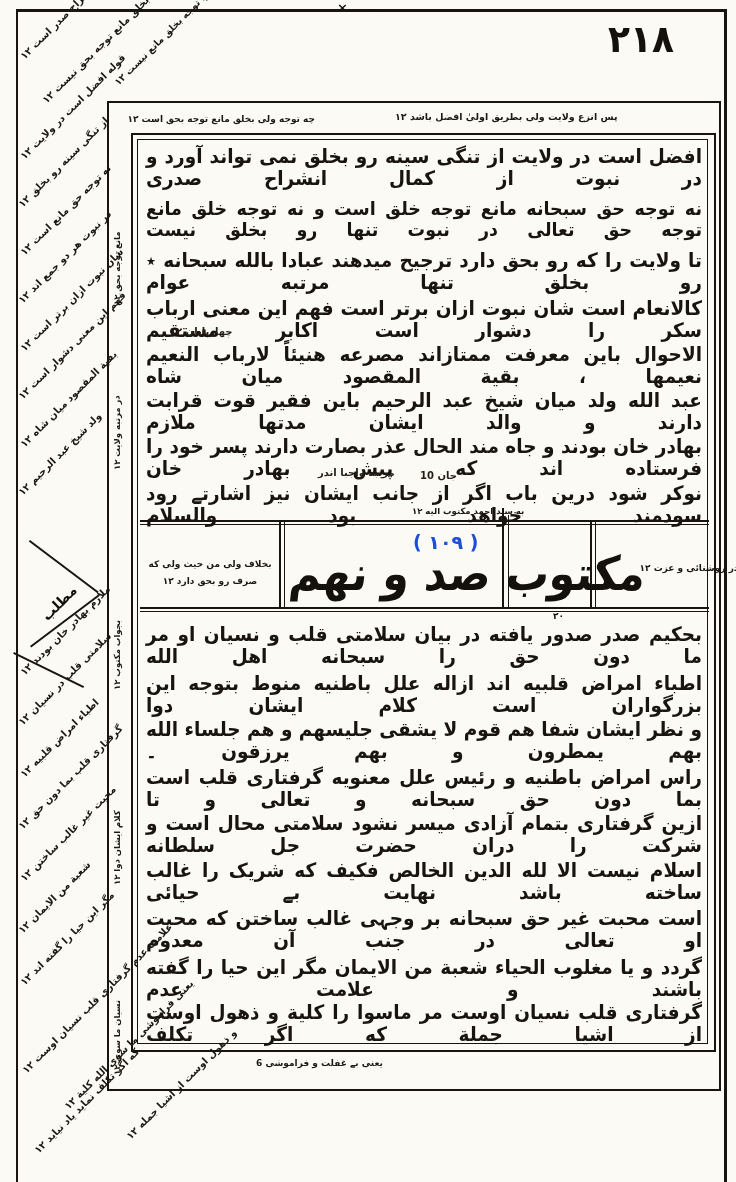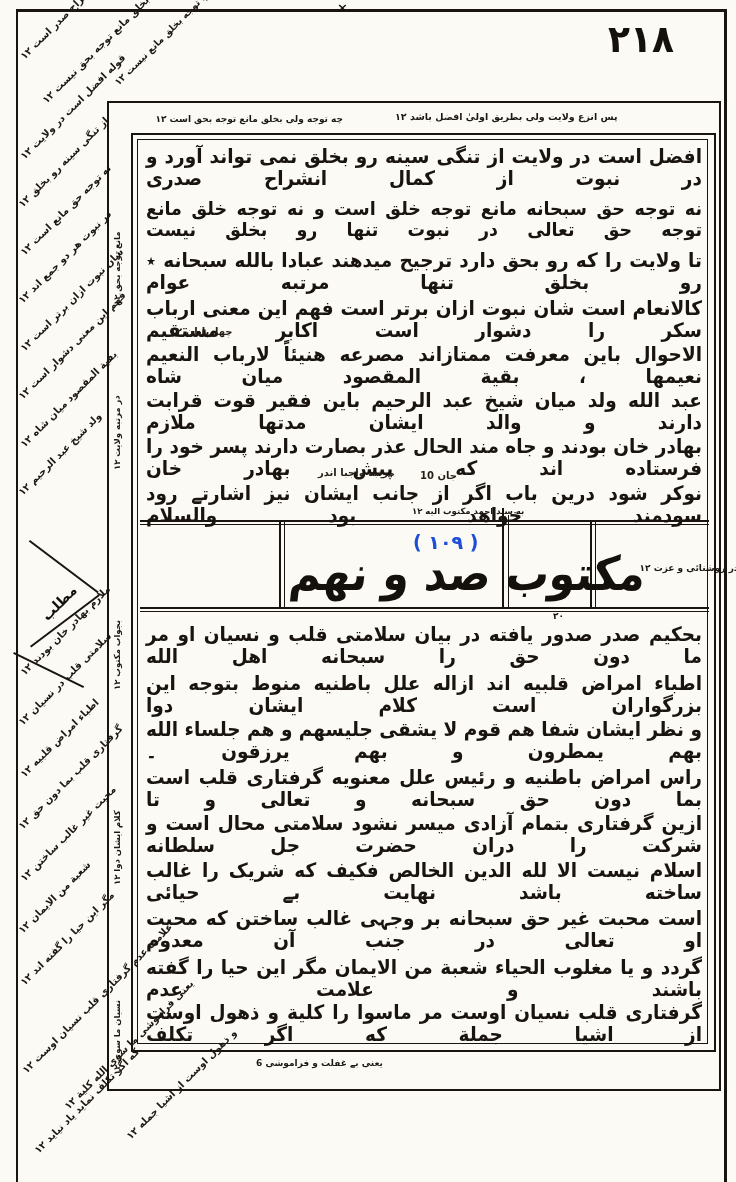--- a/index.html
+++ b/index.html
@@ -69,21 +69,21 @@
   <div class="page-number" style="left:608px;top:18px;">۲۱۸</div>
   <div class="tiny-mark" style="left:337px;top:0px;font-size:13px;">×</div>
   <div class="tiny-mark" style="left:372px;top:4px;font-size:11px;">–</div>
 
   <div class="frame" style="left:107px;top:101px;width:610px;height:986px;"></div>
 
   <div class="frame" style="left:131px;top:133px;width:581px;height:915px;"></div>
   <div class="frame thin" style="left:137px;top:139px;width:569px;height:903px;"></div>
 
   <div class="small-note" style="left:395px;top:111px;width:235px;text-align:left;">پس انزع ولایت ولی بطریق اولیٰ افضل باشد ۱۲</div>
-  <div class="small-note" style="left:160px;top:114px;width:155px;text-align:center;font-size:9px;margin-left:28px;">چه توجه ولی بخلق مانع توجه بحق است ۱۲</div>
+  <div class="small-note" style="left:160px;top:114px;width:155px;text-align:center;font-size:9px;">چه توجه ولی بخلق مانع توجه بحق است ۱۲</div>
 
   <div class="body-line" style="top:146px;">افضل است در ولایت از تنگی سینه رو بخلق نمی تواند آورد و در نبوت از کمال انشراح صدری</div>
   <div class="body-line" style="top:199px;font-size:17.5px;">نه توجه حق سبحانه مانع توجه خلق است و نه توجه خلق مانع توجه حق تعالی در نبوت تنها رو بخلق نیست</div>
   <div class="body-line" style="top:250px;">تا ولایت را که رو بحق دارد ترجیح میدهند عبادا بالله سبحانه ٭ رو بخلق تنها مرتبه عوام</div>
   <div class="body-line" style="top:298px;">کالانعام است شان نبوت ازان برتر است فهم این معنی ارباب سکر را دشوار است اکابر مستقیم</div>
   <div class="body-line" style="top:344px;">الاحوال باین معرفت ممتازاند مصرعه هنیئاً لارباب النعیم نعیمها ، بقیة المقصود میان شاه</div>
   <div class="body-line" style="top:390px;">عبد الله ولد میان شیخ عبد الرحیم باین فقیر قوت قرابت دارند و والد ایشان مدتها ملازم</div>
   <div class="body-line" style="top:436px;">بهادر خان بودند و جاه مند الحال عذر بصارت دارند پسر خود را فرستاده اند که پیش بهادر خان</div>
   <div class="body-line" style="top:483px;">نوکر شود درین باب اگر از جانب ایشان نیز اشارتے رود سودمند خواهد بود والسلام</div>
 
@@ -98,20 +98,21 @@
   <div class="hline" style="left:140px;top:611px;width:569px;height:1px;"></div>
   <div class="vline" style="left:279px;top:521px;width:2px;height:87px;"></div>
   <div class="vline" style="left:284px;top:521px;width:1.2px;height:87px;"></div>
   <div class="vline" style="left:502px;top:508px;width:2.2px;height:100px;"></div>
   <div class="vline" style="left:508px;top:515px;width:1.2px;height:93px;"></div>
   <div class="vline" style="left:590px;top:521px;width:2px;height:87px;"></div>
   <div class="vline" style="left:595px;top:521px;width:1.2px;height:87px;"></div>
 
   <div class="heading-number" style="left:413px;top:531px;">( ۱۰۹ )</div>
   <div class="heading-title" style="left:290px;top:548px;">مکتوب صد و نهم</div>
+  <div class="panel-note" style="left:144px;top:556px;width:132px;font-size:9px;">بخلاف ولی من حیث ولی که صرف رو بحق دارد ۱۲</div>
   <div class="panel-note" style="left:598px;top:560px;width:110px;font-size:9px;margin-left:36px;">در روشنائی و عزت ۱۲</div>
   <div class="tiny-mark" style="left:553px;top:611px;font-size:9px;">۲۰</div>
 
   <div class="body-line" style="top:624px;">بحکیم صدر صدور یافته در بیان سلامتی قلب و نسیان او مر ما دون حق را سبحانه اهل الله</div>
   <div class="body-line" style="top:673px;">اطباء امراض قلبیه اند ازاله علل باطنیه منوط بتوجه این بزرگواران است کلام ایشان دوا</div>
   <div class="body-line" style="top:719px;">و نظر ایشان شفا هم قوم لا یشقی جلیسهم و هم جلساء الله بهم یمطرون و بهم یرزقون ۔</div>
   <div class="body-line" style="top:767px;">راس امراض باطنیه و رئیس علل معنویه گرفتاری قلب است بما دون حق سبحانه و تعالی و تا</div>
   <div class="body-line" style="top:813px;">ازین گرفتاری بتمام آزادی میسر نشود سلامتی محال است و شرکت را دران حضرت جل سلطانه</div>
   <div class="body-line" style="top:860px;">اسلام نیست الا لله الدین الخالص فکیف که شریک را غالب ساخته باشد نهایت بے حیائی</div>
   <div class="body-line" style="top:908px;">است محبت غیر حق سبحانه بر وجہی غالب ساختن که محبت او تعالی در جنب آن معدوم</div>

